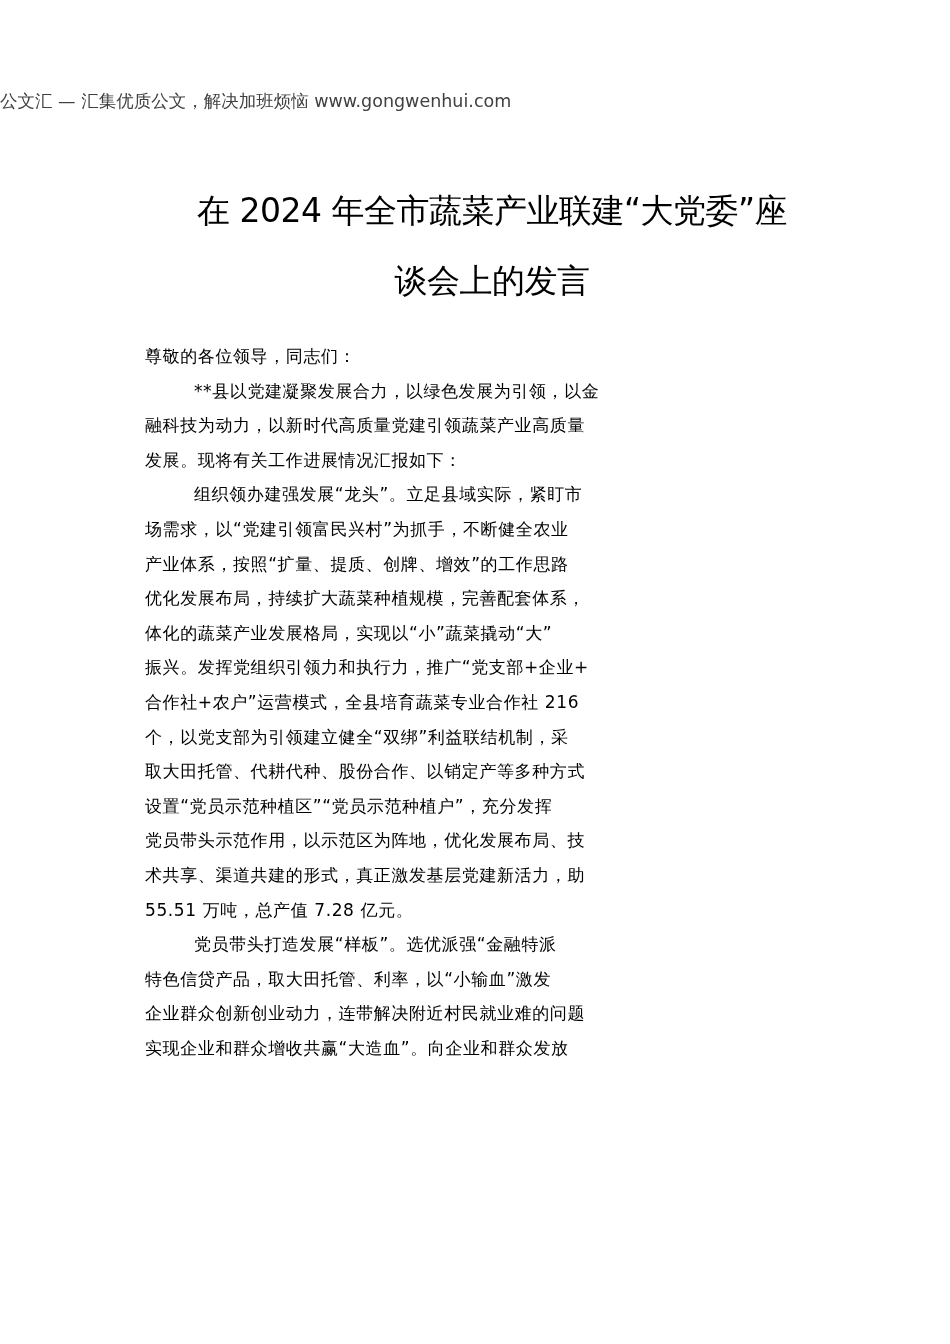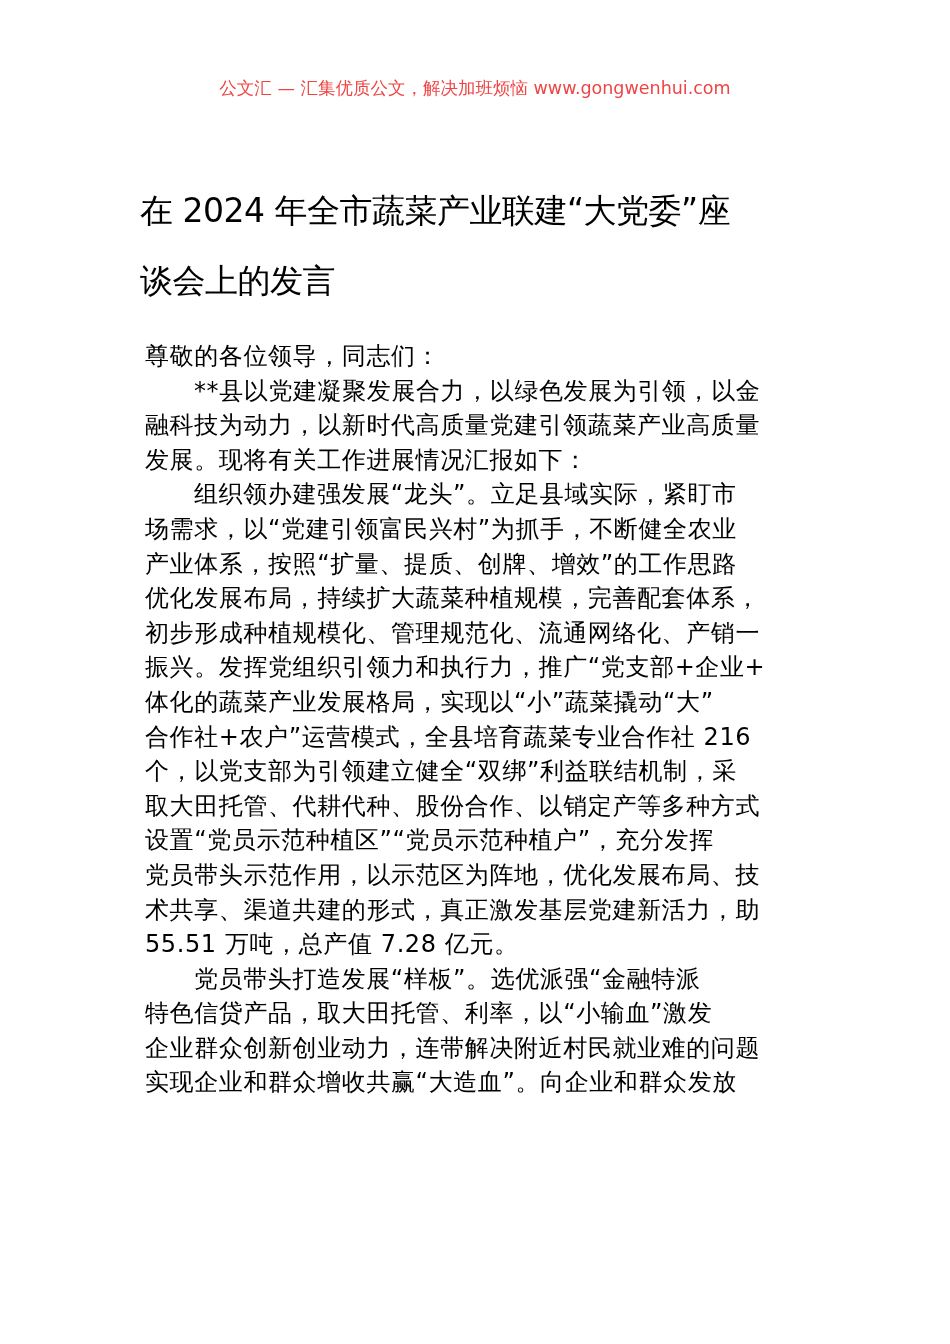--- a/index.html
+++ b/index.html
@@ -11,50 +11,50 @@
     width: 950px;
     height: 1344px;
     position: relative;
     overflow: hidden;
     font-family: "DejaVu Sans", "Liberation Sans", sans-serif;
     color: #000000;
   }
   .watermark {
     position: absolute;
     left: 0;
-    top: 75px;
+    top: 88px;
     width: 950px;
-    text-align: center;
+    text-align: left;
     font-size: 17.5px;
     line-height: 26px;
-    color: #ef4444;
+    color: #404040;
     white-space: nowrap;
   }
   .title {
     position: absolute;
-    left: 140px;
+    left: 152px;
     top: 176px;
     width: 680px;
-    text-align: left;
+    text-align: center;
     font-family: "DejaVu Sans", "Liberation Sans", sans-serif;
     font-size: 33px;
     line-height: 70px;
     letter-spacing: -0.5px;
     color: #000000;
   }
   .title .line {
     display: block;
     white-space: nowrap;
   }
   .body-text {
     position: absolute;
     left: 145px;
     top: 339px;
     width: 664px;
-    font-size: 24px;
+    font-size: 17px;
     line-height: 34.6px;
     letter-spacing: 0.6px;
   }
   .body-text .line {
     display: block;
     white-space: nowrap;
     height: 34.6px;
     overflow: visible;
   }
   .indent {
@@ -73,23 +73,22 @@
 
 <div class="body-text">
   <span class="line">尊敬的各位领导，同志们：</span>
   <span class="line indent">**县以党建凝聚发展合力，以绿色发展为引领，以金</span>
   <span class="line">融科技为动力，以新时代高质量党建引领蔬菜产业高质量</span>
   <span class="line">发展。现将有关工作进展情况汇报如下：</span>
   <span class="line indent">组织领办建强发展“龙头”。立足县域实际，紧盯市</span>
   <span class="line">场需求，以“党建引领富民兴村”为抓手，不断健全农业</span>
   <span class="line">产业体系，按照“扩量、提质、创牌、增效”的工作思路</span>
   <span class="line">优化发展布局，持续扩大蔬菜种植规模，完善配套体系，</span>
-  <span class="line">初步形成种植规模化、管理规范化、流通网络化、产销一</span>
+  <span class="line">体化的蔬菜产业发展格局，实现以“小”蔬菜撬动“大”</span>
   <span class="line">振兴。发挥党组织引领力和执行力，推广“党支部+企业+</span>
-  <span class="line">体化的蔬菜产业发展格局，实现以“小”蔬菜撬动“大”</span>
   <span class="line">合作社+农户”运营模式，全县培育蔬菜专业合作社 216</span>
   <span class="line">个，以党支部为引领建立健全“双绑”利益联结机制，采</span>
   <span class="line">取大田托管、代耕代种、股份合作、以销定产等多种方式</span>
   <span class="line">设置“党员示范种植区”“党员示范种植户”，充分发挥</span>
   <span class="line">党员带头示范作用，以示范区为阵地，优化发展布局、技</span>
   <span class="line">术共享、渠道共建的形式，真正激发基层党建新活力，助</span>
   <span class="line">55.51 万吨，总产值 7.28 亿元。</span>
   <span class="line indent">党员带头打造发展“样板”。选优派强“金融特派</span>
   <span class="line">特色信贷产品，取大田托管、利率，以“小输血”激发</span>
   <span class="line">企业群众创新创业动力，连带解决附近村民就业难的问题</span>

